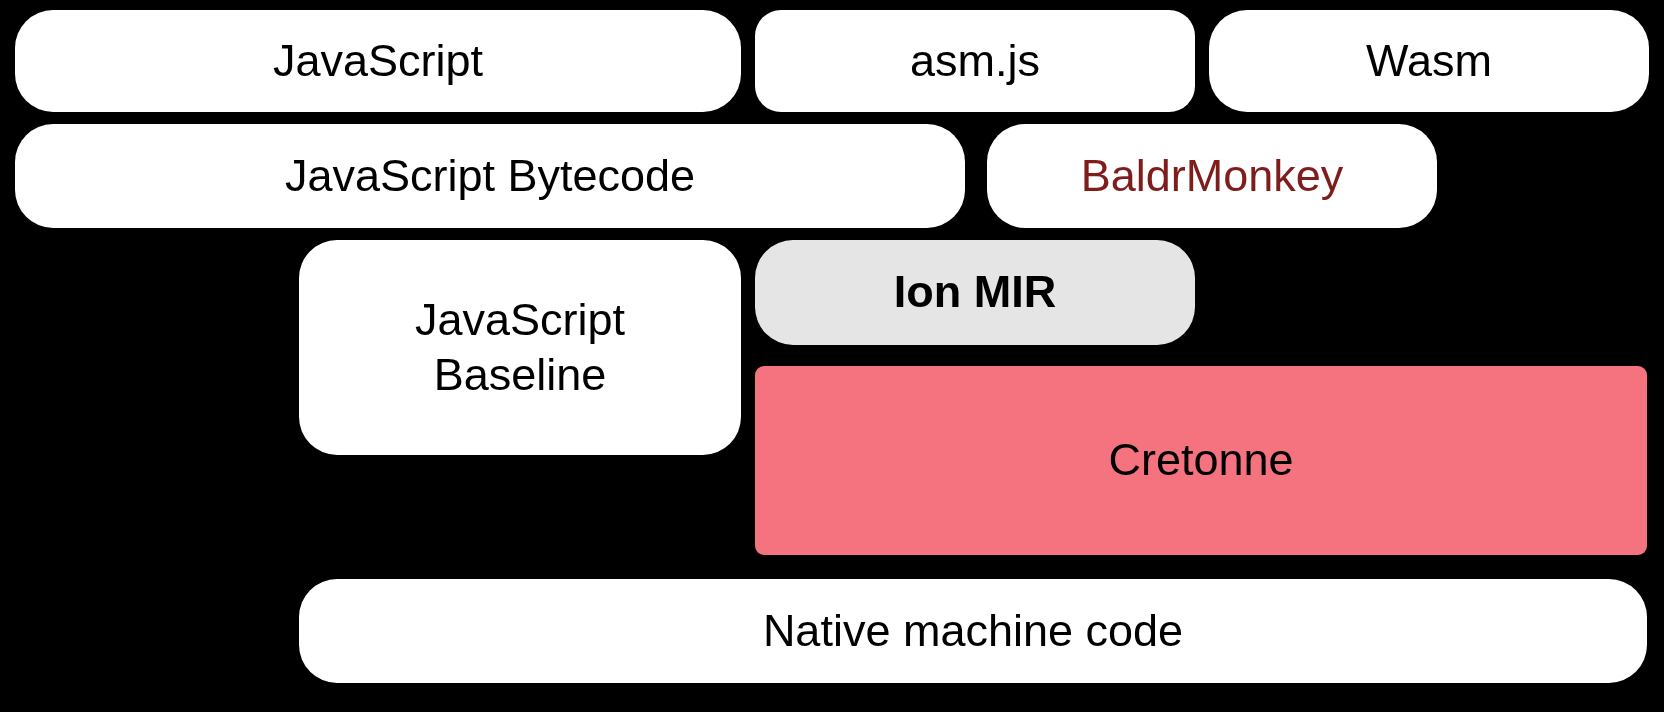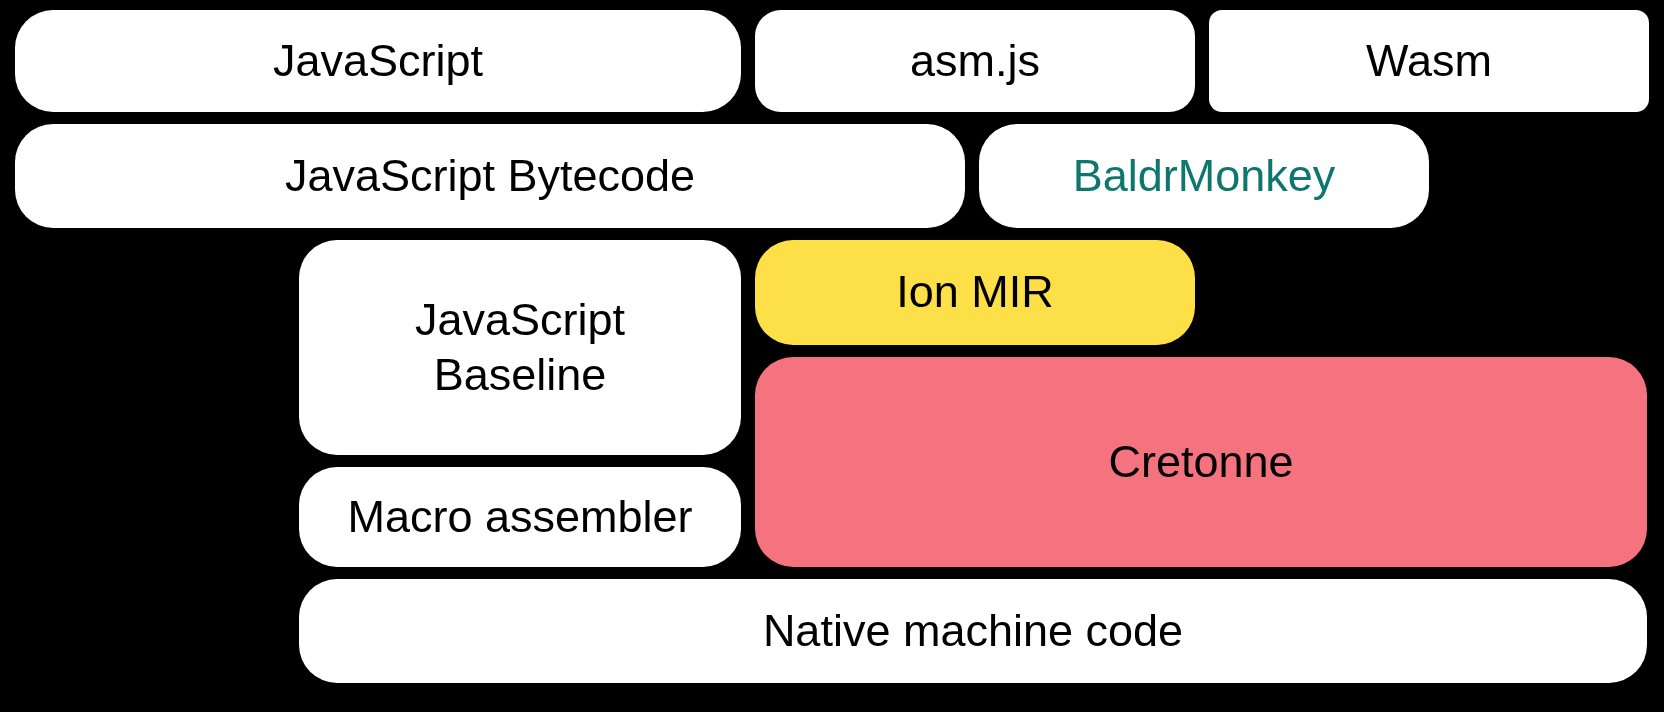--- a/index.html
+++ b/index.html
@@ -25,52 +25,51 @@
     background: #ffffff;
     color: #000000;
     font-size: 45px;
     line-height: 1.22;
     box-sizing: border-box;
     padding: 0 34px;
   }
   
   .b-javascript   { left: 15px;   top: 10px;  width: 726px;  height: 102px; }
   .b-asmjs        { left: 755px;  top: 10px;  width: 440px;  height: 102px; border-radius: 26px; }
-  .b-wasm         { left: 1209px; top: 10px;  width: 440px;  height: 102px; border-radius: 13px; }
+  .b-wasm         { left: 1209px; top: 10px;  width: 440px;  height: 102px; }
   
   .b-bytecode     { left: 15px;   top: 124px; width: 950px;  height: 104px; }
   .b-baldrmonkey  { left: 979px;  top: 124px; width: 450px;  height: 104px; }
   
   .b-interpreter  { left: 15px;   top: 240px; width: 270px;  height: 327px; padding: 0 10px; }
   .b-baseline     { left: 299px;  top: 240px; width: 442px;  height: 215px; padding: 0 59px; }
   .b-ionmir       { left: 755px;  top: 240px; width: 440px;  height: 105px; }
-  .b-cretonne     { left: 755px;  top: 357px; width: 892px;  height: 210px; }
+  .b-cretonne     { left: 755px;  top: 366px; width: 892px;  height: 189px; border-radius: 9px; }
   .b-macroasm     { left: 299px;  top: 467px; width: 442px;  height: 100px; }
   
   .b-native       { left: 299px;  top: 579px; width: 1348px; height: 104px; }
 </style>
 </head>
 <body>
 
 <div class="stage" style="color: rgb(0, 0, 0);">
 
   <div class="box b-javascript" style="background-color: rgb(255, 255, 255); color: rgb(0, 0, 0);">JavaScript</div>
 
   <div class="box b-asmjs" style="background-color: rgb(255, 255, 255); color: rgb(0, 0, 0);">asm.js</div>
 
   <div class="box b-wasm" style="background-color: rgb(255, 255, 255); color: rgb(0, 0, 0);">Wasm</div>
 
   <div class="box b-bytecode" style="background-color: rgb(255, 255, 255); color: rgb(0, 0, 0);">JavaScript Bytecode</div>
 
-  <div class="box b-baldrmonkey" style="background-color: rgb(255, 255, 255); color: #0f766e;">BaldrMonkey</div>
+  <div class="box b-baldrmonkey" style="background-color: rgb(255, 255, 255); color: #7f1d1d; margin-left: 8px;">BaldrMonkey</div>
 
 
   <div class="box b-baseline" style="background-color: rgb(255, 255, 255); color: rgb(0, 0, 0);">JavaScript Baseline</div>
 
-  <div class="box b-ionmir" style="background-color: #fde047; color: rgb(0, 0, 0);">Ion MIR</div>
+  <div class="box b-ionmir" style="background-color: #e5e5e5; color: rgb(0, 0, 0); font-weight: bold;">Ion MIR</div>
 
   <div class="box b-cretonne" style="background-color: rgb(245, 115, 127); color: rgb(0, 0, 0);">Cretonne</div>
 
-  <div class="box b-macroasm" style="background-color: rgb(255, 255, 255); color: rgb(0, 0, 0);">Macro assembler</div>
 
   <div class="box b-native" style="background-color: rgb(255, 255, 255); color: rgb(0, 0, 0);">Native machine code</div>
 
 </div>
 
 </body></html>

